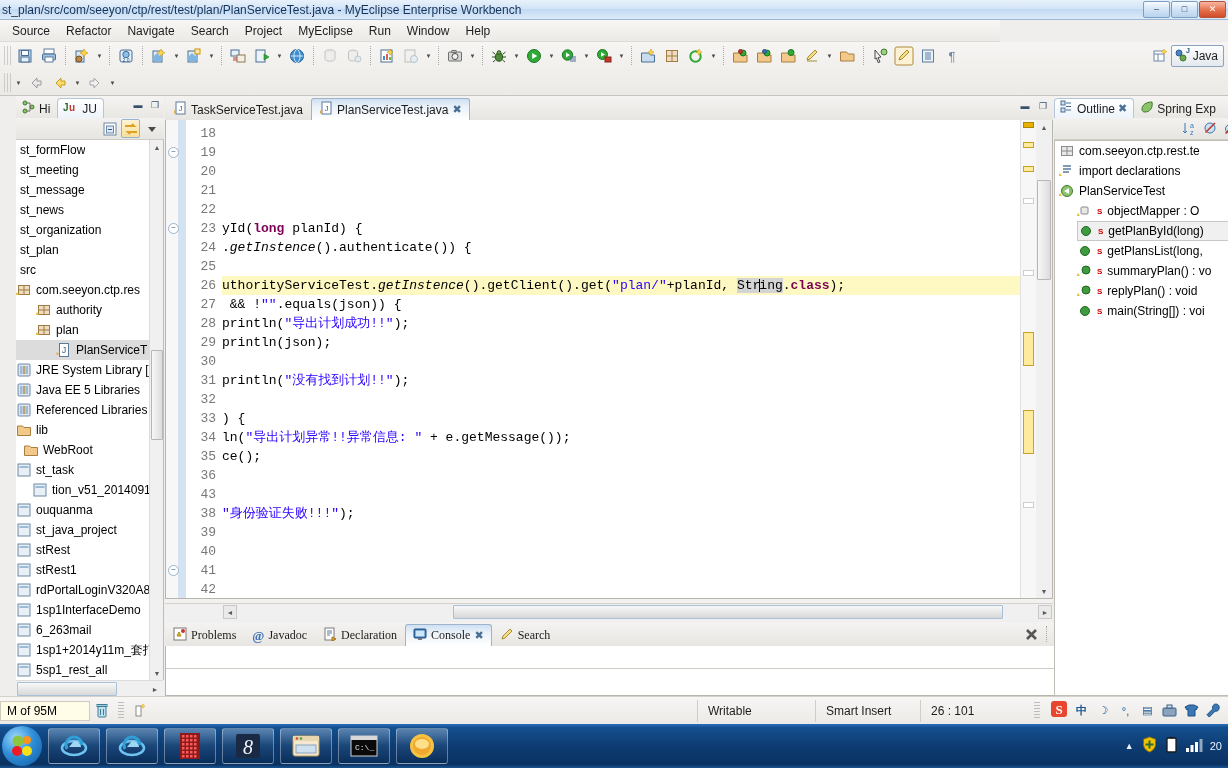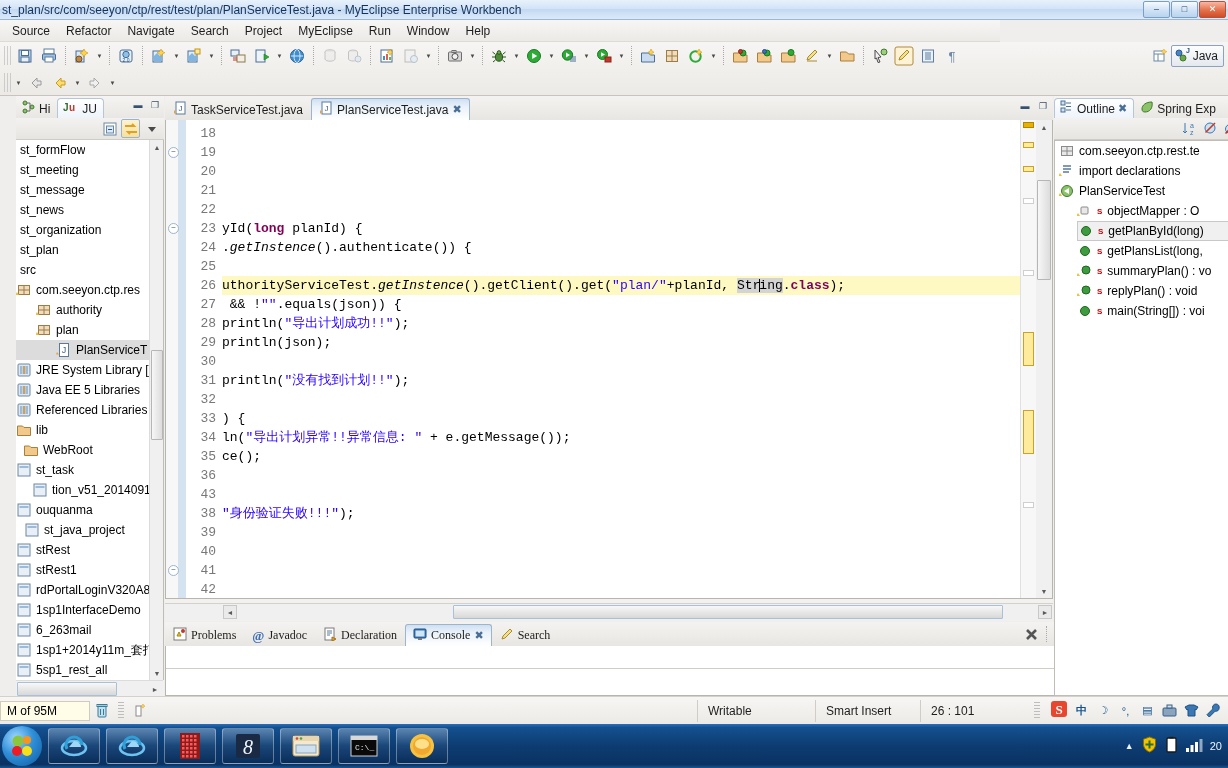--- a/index.html
+++ b/index.html
@@ -724,21 +724,21 @@
             </svg></span>
           <span class="tlabel">tion_v51_20140911</span>
         </div>
         <div class="trow" style="padding-left: 0px;">
           <span class="ticon"><svg width="16" height="16" viewBox="0 0 16 16">
               <rect x="2" y="2" width="12" height="12" fill="#e9eff6" stroke="#6c87a4"></rect>
               <rect x="3.5" y="4" width="9" height="2" fill="#9cbbd8"></rect>
             </svg></span>
           <span class="tlabel">ouquanma</span>
         </div>
-        <div class="trow" style="padding-left: 8px;">
+        <div class="trow" style="padding-left: 0px;">
           <span class="ticon"><svg width="16" height="16" viewBox="0 0 16 16">
               <rect x="2" y="2" width="12" height="12" fill="#e9eff6" stroke="#6c87a4"></rect>
               <rect x="3.5" y="4" width="9" height="2" fill="#9cbbd8"></rect>
             </svg></span>
           <span class="tlabel">st_java_project</span>
         </div>
         <div class="trow" style="padding-left: 0px;">
           <span class="ticon"><svg width="16" height="16" viewBox="0 0 16 16">
               <rect x="2" y="2" width="12" height="12" fill="#e9eff6" stroke="#6c87a4"></rect>
               <rect x="3.5" y="4" width="9" height="2" fill="#9cbbd8"></rect>

